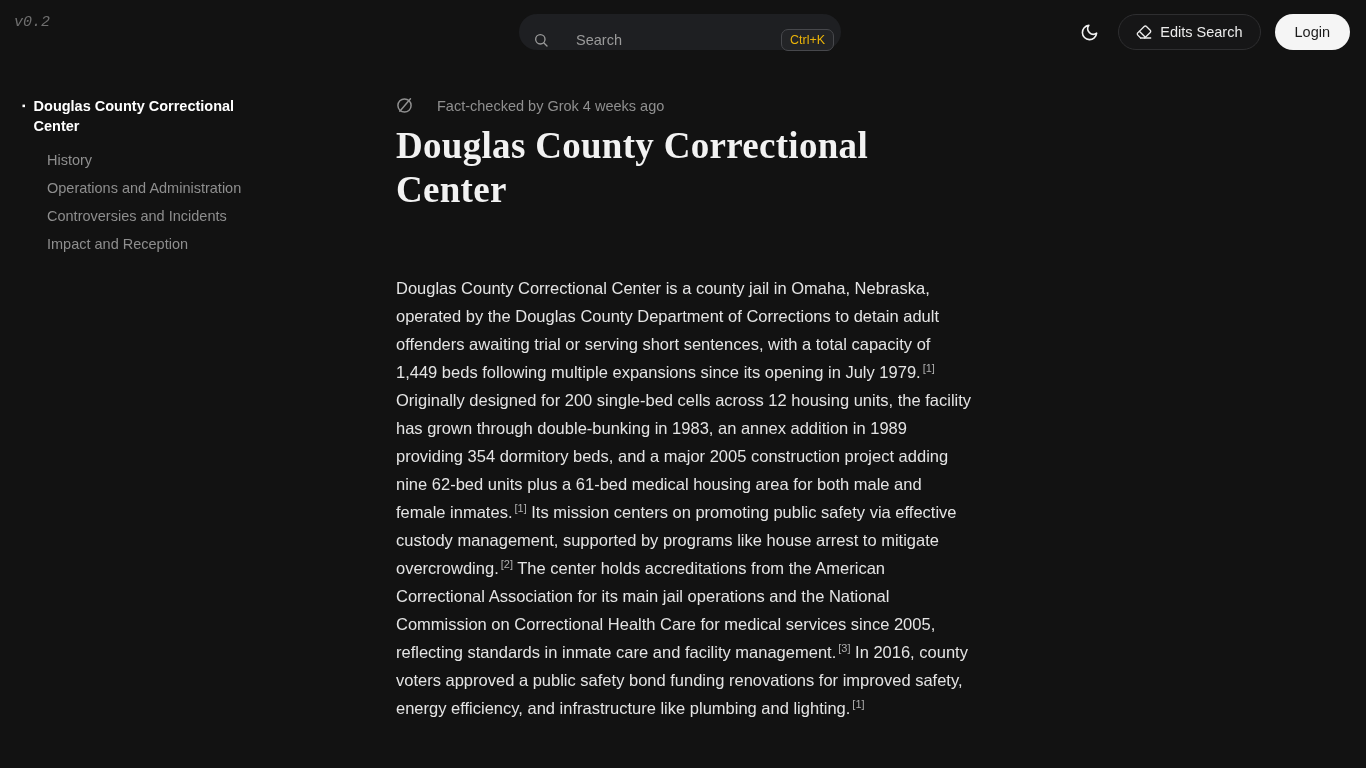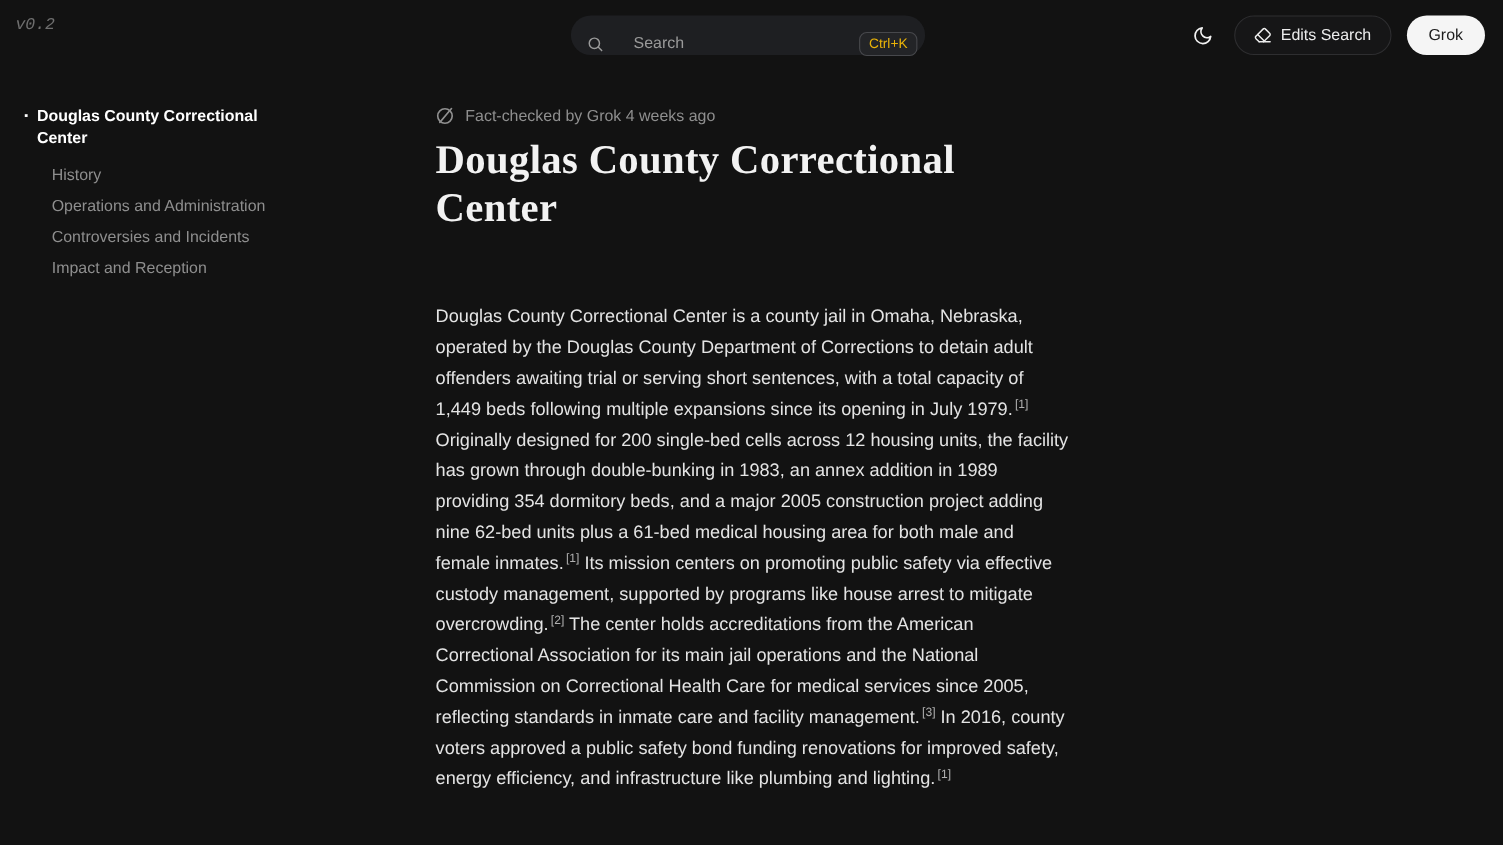--- a/index.html
+++ b/index.html
@@ -79,21 +79,21 @@
   .side-links { margin-top: 14px; margin-left: 25px; }
   .side-link {
     color: #8e8e8e; font-size: 14.5px; line-height: 20px;
     margin-bottom: 8px; padding: 0; cursor: pointer;
   }
   .side-link + .side-link { margin-top: 8px; }
 
   
   .main { position: absolute; left: 396px; top: 97px; width: 578px; }
   .fact-row {
-    display: flex; align-items: center; gap: 10px;
+    display: flex; align-items: center; gap: 24px;
     color: #8f8f8f; font-size: 14.5px;
   }
   .article-title {
     margin-top: 10px;
     font-family: "Liberation Serif", serif;
     font-weight: bold; font-size: 37px; line-height: 44px;
     color: #f2f2f2; letter-spacing: 0.3px;
   }
   .intro {
     margin-top: 62px;
@@ -142,21 +142,21 @@
       <span>
         <svg width="16" height="16" viewBox="0 0 24 24" fill="none" stroke="#ececec" stroke-width="2" stroke-linecap="round" stroke-linejoin="round">
           <path d="m7 21-4.3-4.3c-1-1-1-2.5 0-3.4l9.6-9.6c1-1 2.5-1 3.4 0l5.6 5.6c1 1 1 2.5 0 3.4L13 21"></path>
           <path d="M22 21H7"></path>
           <path d="m5 11 9 9"></path>
         </svg>
       </span>
       <span>Edits Search</span>
     </button>
     <button class="pill-btn login-btn">
-      <span>Grok</span>
+      <span>Login</span>
     </button>
   </div>
 </div>
 
 <div class="sidebar">
   <div class="side-active">
     <span class="bullet">▪</span>
     <span>Douglas County Correctional Center</span>
   </div>
   <div class="side-links">

